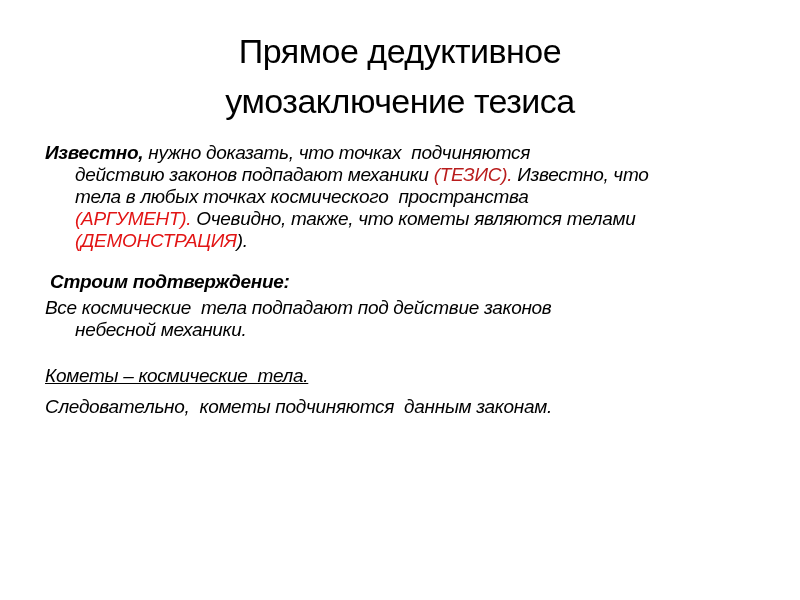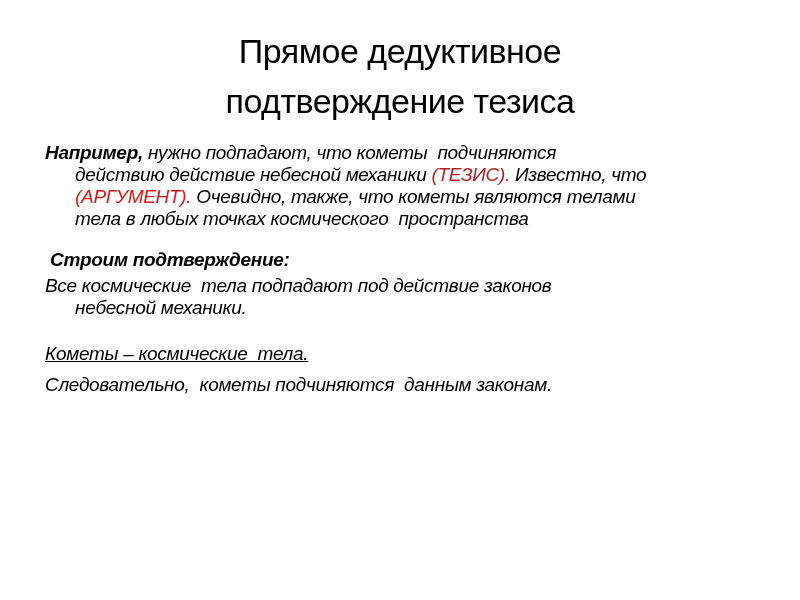--- a/index.html
+++ b/index.html
@@ -45,28 +45,29 @@
   .line.indent { padding-left: 30px; }
   .run-bold { font-weight: 700; }
   .run-underline { text-decoration: underline; }
 </style>
 </head>
 <body>
 
 <div class="slide" style="background: rgb(255, 255, 255);">
   <h1 class="title" style="color: rgb(0, 0, 0);">
     <span>Прямое дедуктивное</span><br>
-    <span>подтверждение тезиса</span>
+    <span>умозаключение тезиса</span>
   </h1>
   <div class="body-text" style="color: rgb(0, 0, 0);">
       <div class="para">
-        <div class="line"><span class="run-bold">Например,</span><span> нужно подпадают, что кометы  подчиняются</span></div>
-        <div class="line indent"><span>действию действие небесной механики </span><span style="color: #b91c1c;">(ТЕЗИС).</span><span> Известно, что</span></div>
+        <div class="line"><span class="run-bold">Известно,</span><span> нужно доказать, что точках  подчиняются</span></div>
+        <div class="line indent"><span>действию законов подпадают механики </span><span style="color: #b91c1c;">(ТЕЗИС).</span><span> Известно, что</span></div>
+        <div class="line indent"><span>тела в любых точках космического  пространства</span></div>
         <div class="line indent"><span style="color: rgb(226, 20, 20);">(АРГУМЕНТ).</span><span> Очевидно, также, что кометы являются телами</span></div>
-        <div class="line indent"><span>тела в любых точках космического  пространства</span></div>
+        <div class="line indent"><span style="color: rgb(226, 20, 20);">(ДЕМОНСТРАЦИЯ</span><span>).</span></div>
       </div>
       <div class="para">
         <div class="line"><span class="run-bold"> Строим подтверждение:</span></div>
       </div>
       <div class="para">
         <div class="line"><span>Все космические  тела подпадают под действие законов</span></div>
         <div class="line indent"><span>небесной механики.</span></div>
       </div>
       <div class="para">
         <div class="line"><span class="run-underline">Кометы – космические  тела.</span></div>

